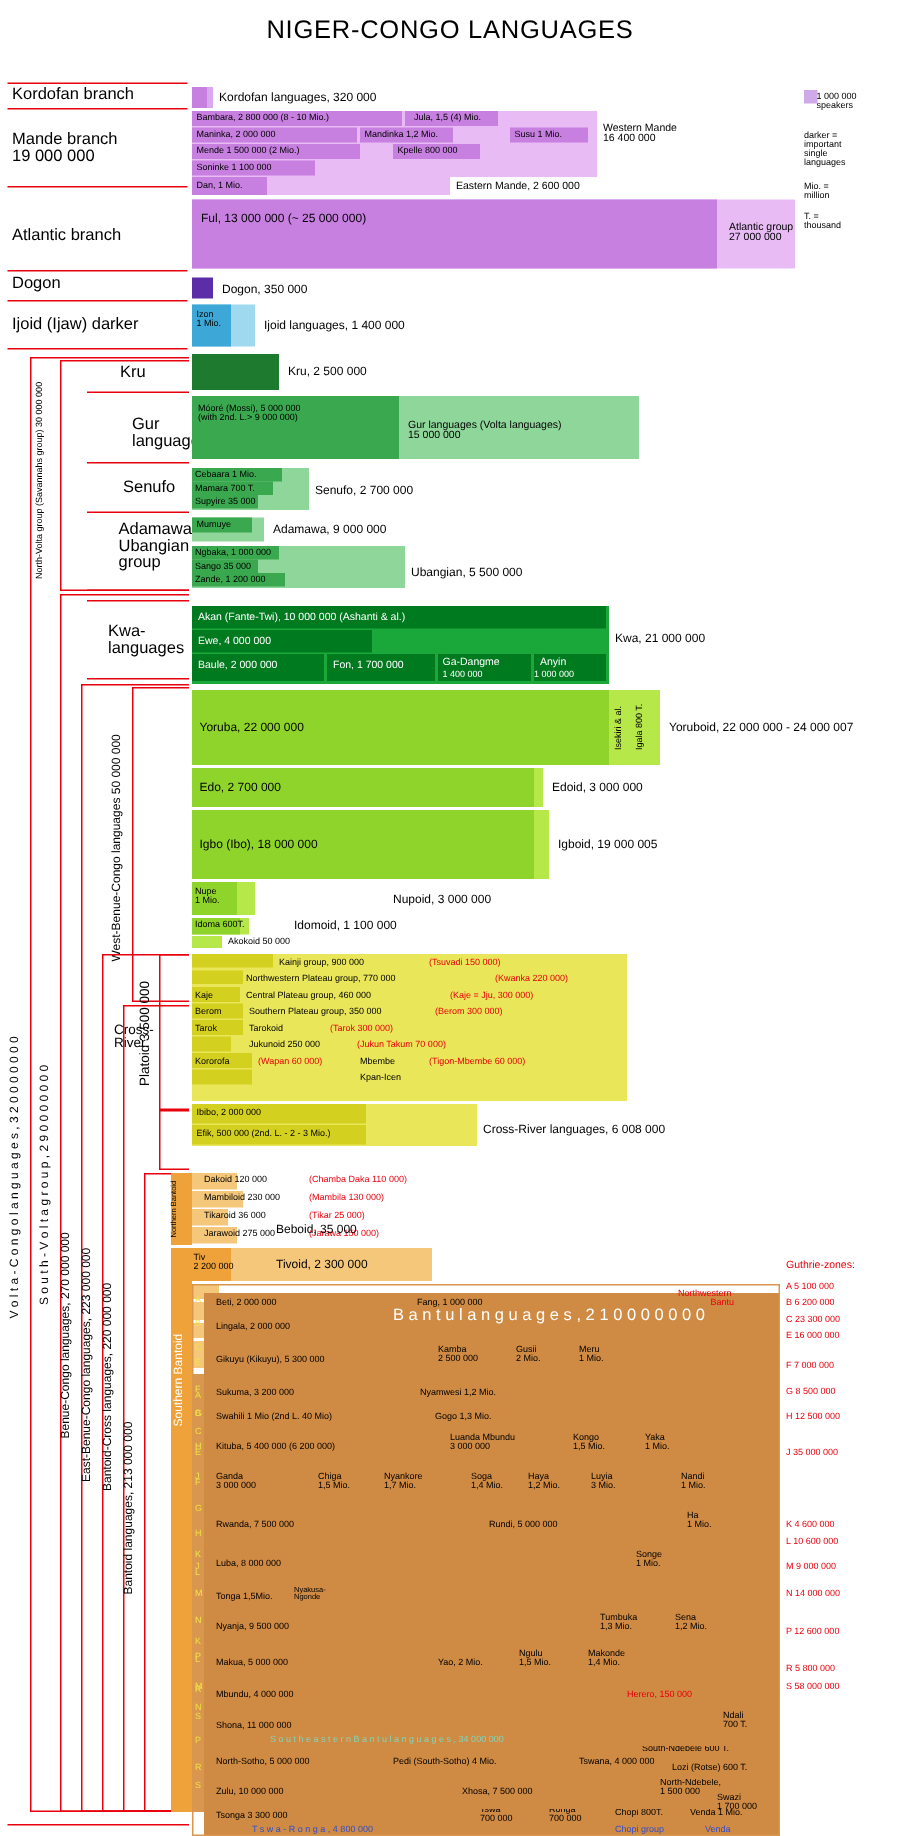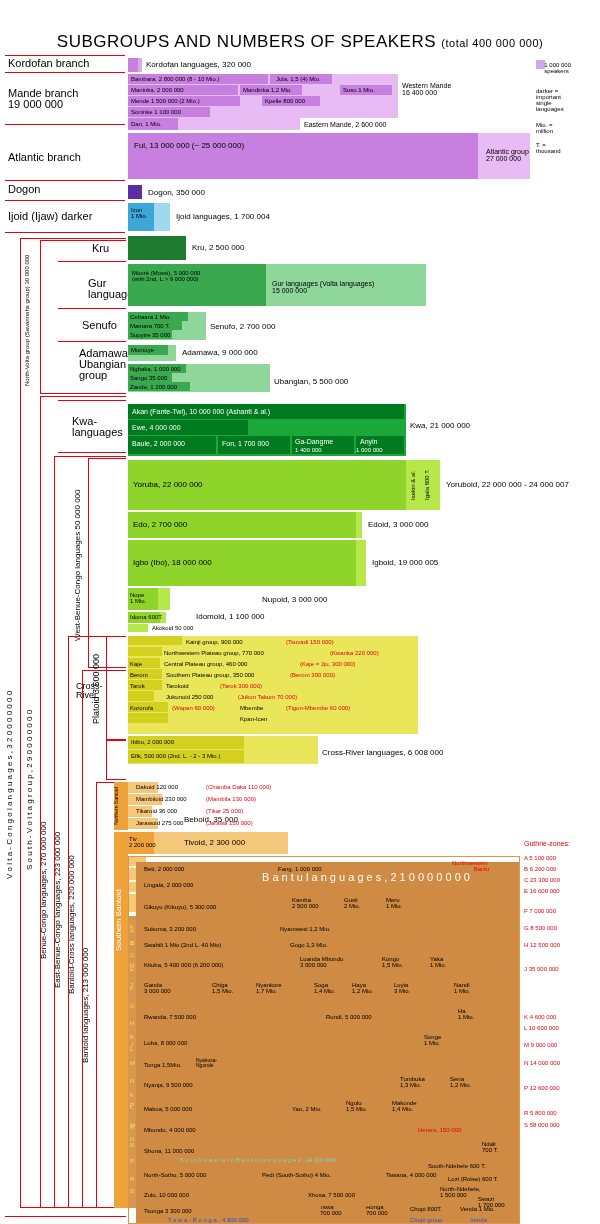--- a/index.html
+++ b/index.html
@@ -18,24 +18,21 @@
   .redline{position:absolute;background:#e8000d;}
   .redtxt{color:#e8000d;}
   .bluetxt{color:#2f4fd0;}
   .whitetxt{color:#fff;}
 </style>
 </head>
 <body>
 
 <div class="wrap">
 
-  <div class="subtitle" style="top:32px;">
-    <span>SUBGROUPS AND NUMBERS OF SPEAKERS</span>
-    <span class="med" style="position:relative;font-size:11px;">(total 400 000 000)</span>
-  </div>
+  <div class="title" style="top:10px;">NIGER-CONGO LANGUAGES</div>
 
   <div class="abs" style="left:536px;top:60px;width:9px;height:9px;background:#cfa9e8;"></div>
   <div class="t tiny" style="left:536px;top:62px;white-space:pre;">     1 000 000
      speakers</div>
   <div class="t tiny" style="left:536px;top:88px;white-space:pre;">darker =
 important
 single
 languages</div>
   <div class="t tiny" style="left:536px;top:122px;white-space:pre;">Mio. =
 million</div>
@@ -93,40 +90,40 @@
   <div class="redline" style="left:5px;top:200px;width:120px;height:1.2px;"></div>
   <div class="abs" style="left:128px;top:185px;width:14px;height:14px;background:#5b2ea8;"></div>
   <div class="t small" style="left:148px;top:189px;">Dogon, 350 000</div>
 
   <div class="t lg" style="left:8px;top:211px;">Ijoid (Ijaw) darker</div>
   <div class="redline" style="left:5px;top:232px;width:120px;height:1.2px;"></div>
   <div class="abs" style="left:128px;top:203px;width:42px;height:28px;background:#9ed9ef;"></div>
   <div class="abs" style="left:128px;top:203px;width:26px;height:28px;background:#3da8d8;"></div>
   <div class="t tiny" style="left:131px;top:207px;white-space:pre;">Izon
 1 Mio.</div>
-  <div class="t small" style="left:176px;top:213px;">Ijoid languages,  1 700 004</div>
+  <div class="t small" style="left:176px;top:213px;">Ijoid languages,  1 400 000</div>
 
   <div class="t small vert" style="left:6px;top:420px;height:730px;">V o l t a - C o n g o   l a n g u a g e s ,  3 2 0 0 0 0 0 0 0</div>
   <div class="redline" style="left:20px;top:238px;width:1.2px;height:970px;"></div>
   <div class="redline" style="left:20px;top:238px;width:106px;height:1.2px;"></div>
   <div class="redline" style="left:20px;top:1207px;width:106px;height:1.2px;"></div>
 
   <div class="t small vert" style="left:26px;top:470px;height:640px;">S o u t h - V o l t a   g r o u p ,  2 9 0 0 0 0 0 0 0</div>
   <div class="redline" style="left:40px;top:396px;width:1.2px;height:812px;"></div>
   <div class="redline" style="left:40px;top:396px;width:86px;height:1.2px;"></div>
   <div class="redline" style="left:40px;top:1207px;width:86px;height:1.2px;"></div>
 
   <div class="t tiny vert" style="left:24px;top:250px;height:140px;">North-Volta group
 (Savannahs group)
 30 000 000</div>
   <div class="redline" style="left:40px;top:240px;width:1.2px;height:154px;"></div>
   <div class="redline" style="left:40px;top:240px;width:86px;height:1.2px;"></div>
   <div class="redline" style="left:40px;top:393px;width:86px;height:1.2px;"></div>
 
-  <div class="t lg" style="left:92px;top:243px;">Kru</div>
+  <div class="t lg" style="left:80px;top:243px;">Kru</div>
   <div class="redline" style="left:58px;top:261px;width:68px;height:1.2px;"></div>
   <div class="abs" style="left:128px;top:236px;width:58px;height:24px;background:#1e7a2e;"></div>
   <div class="t small" style="left:192px;top:244px;">Kru, 2 500 000</div>
 
   <div class="t lg" style="left:88px;top:278px;white-space:pre;">Gur
 languages</div>
   <div class="redline" style="left:58px;top:308px;width:68px;height:1.2px;"></div>
   <div class="abs" style="left:128px;top:264px;width:298px;height:42px;background:#8fd69b;"></div>
   <div class="abs" style="left:128px;top:264px;width:138px;height:42px;background:#3aa84f;"></div>
   <div class="t tiny" style="left:132px;top:270px;white-space:pre;">Móoré (Mossi), 5 000 000

